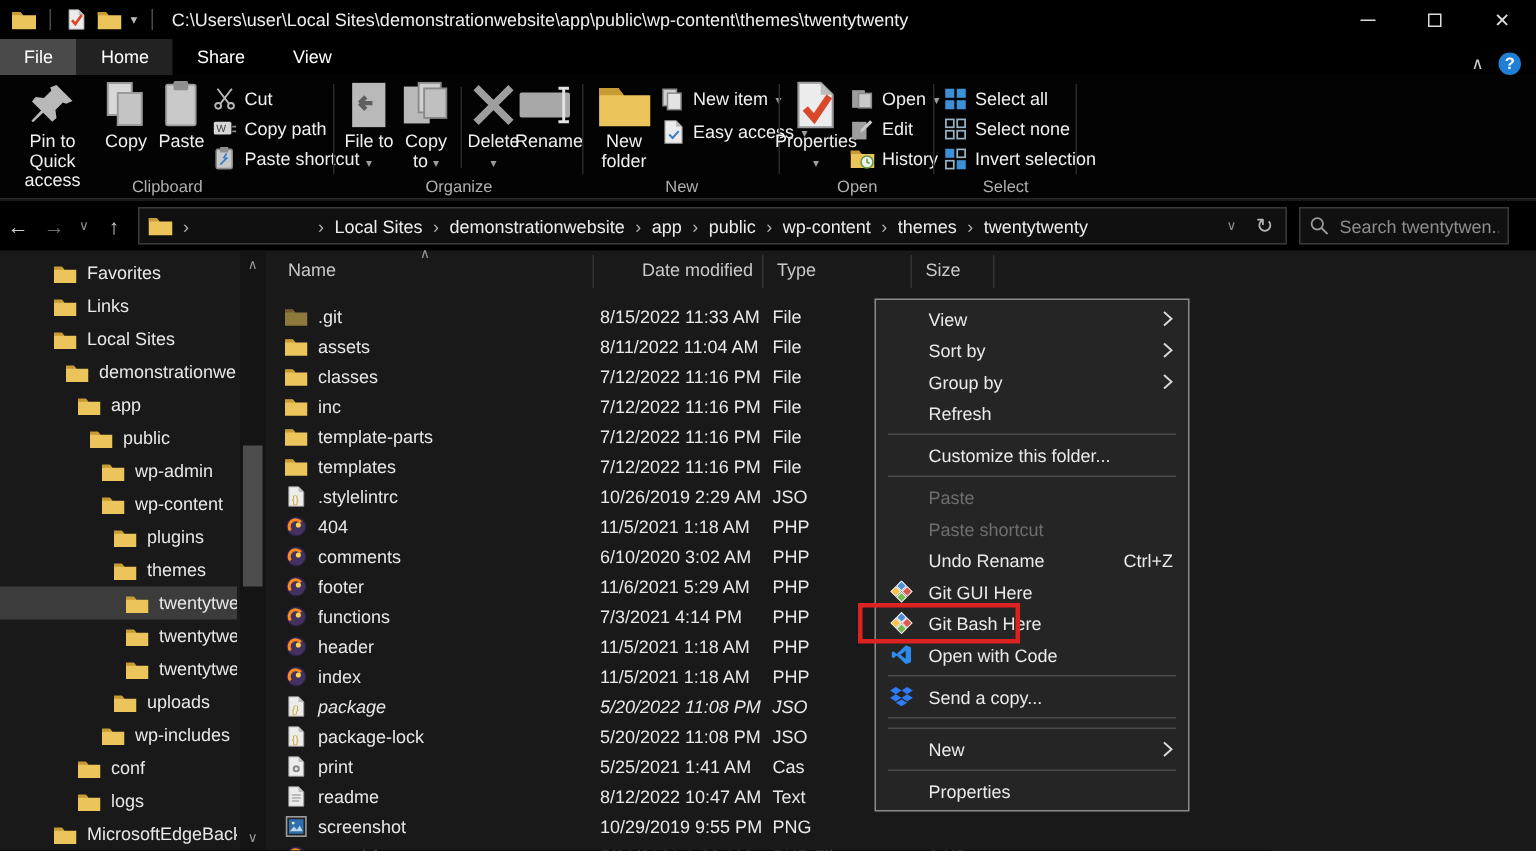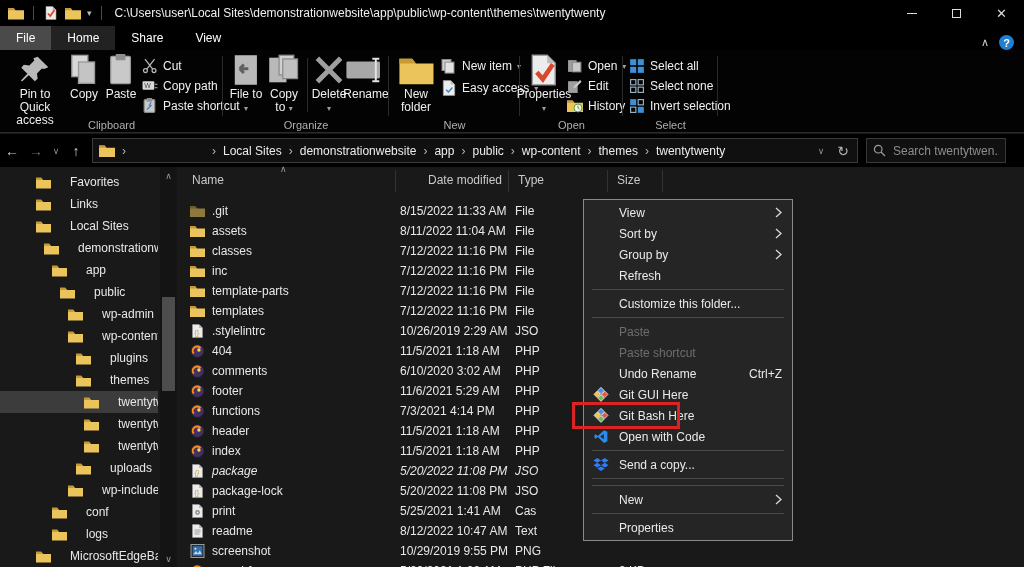--- a/index.html
+++ b/index.html
@@ -50,21 +50,21 @@
   .crumb { color:#ececec; white-space:nowrap; }
   .crumb-gap { width:72px; }
   #address-right { margin-left:auto; display:flex; align-items:center; }
   #refresh-btn { color:#b5b5b5; font-size:14px; width:28px; text-align:center; }
   #searchbox { margin-left:8px; width:140px; height:25px; background:#101010; border:1px solid #3a3a3a; display:flex; align-items:center; padding:0 6px; gap:7px; }
   #searchbox input { flex:1; min-width:0; background:transparent; border:none; outline:none; color:#9a9a9a; font-family:inherit; font-size:12px; }
   #searchbox input::placeholder { color:#8d8d8d; }
 
   
   #sidebar { position:absolute; left:0; top:167px; width:178px; height:400px; overflow:hidden; }
-  .tree-item { position:absolute; left:0; width:158px; height:22px; display:flex; align-items:center; gap:19px; white-space:nowrap; overflow:hidden; }
+  .tree-item { position:absolute; left:0; width:158px; height:22px; display:flex; align-items:center; gap:7px; white-space:nowrap; overflow:hidden; }
   .tree-item.selected { background:#3c3c3c; }
   .tree-item .ic { flex:0 0 15px; height:13px; }
   #side-scroll { position:absolute; left:160px; top:167px; width:17px; height:400px; background:#141414; }
   #side-thumb { position:absolute; left:2px; width:13px; background:#4d4d4d; }
   .scroll-arrow { position:absolute; left:0; width:17px; text-align:center; color:#9a9a9a; font-size:9px; }
 
   
   #filearea { position:absolute; left:180px; top:167px; width:844px; height:400px; }
   #list-header { position:absolute; left:0; top:3px; width:560px; height:22px; color:#c9c9c9; }
   .hcol { position:absolute; top:3px; }

